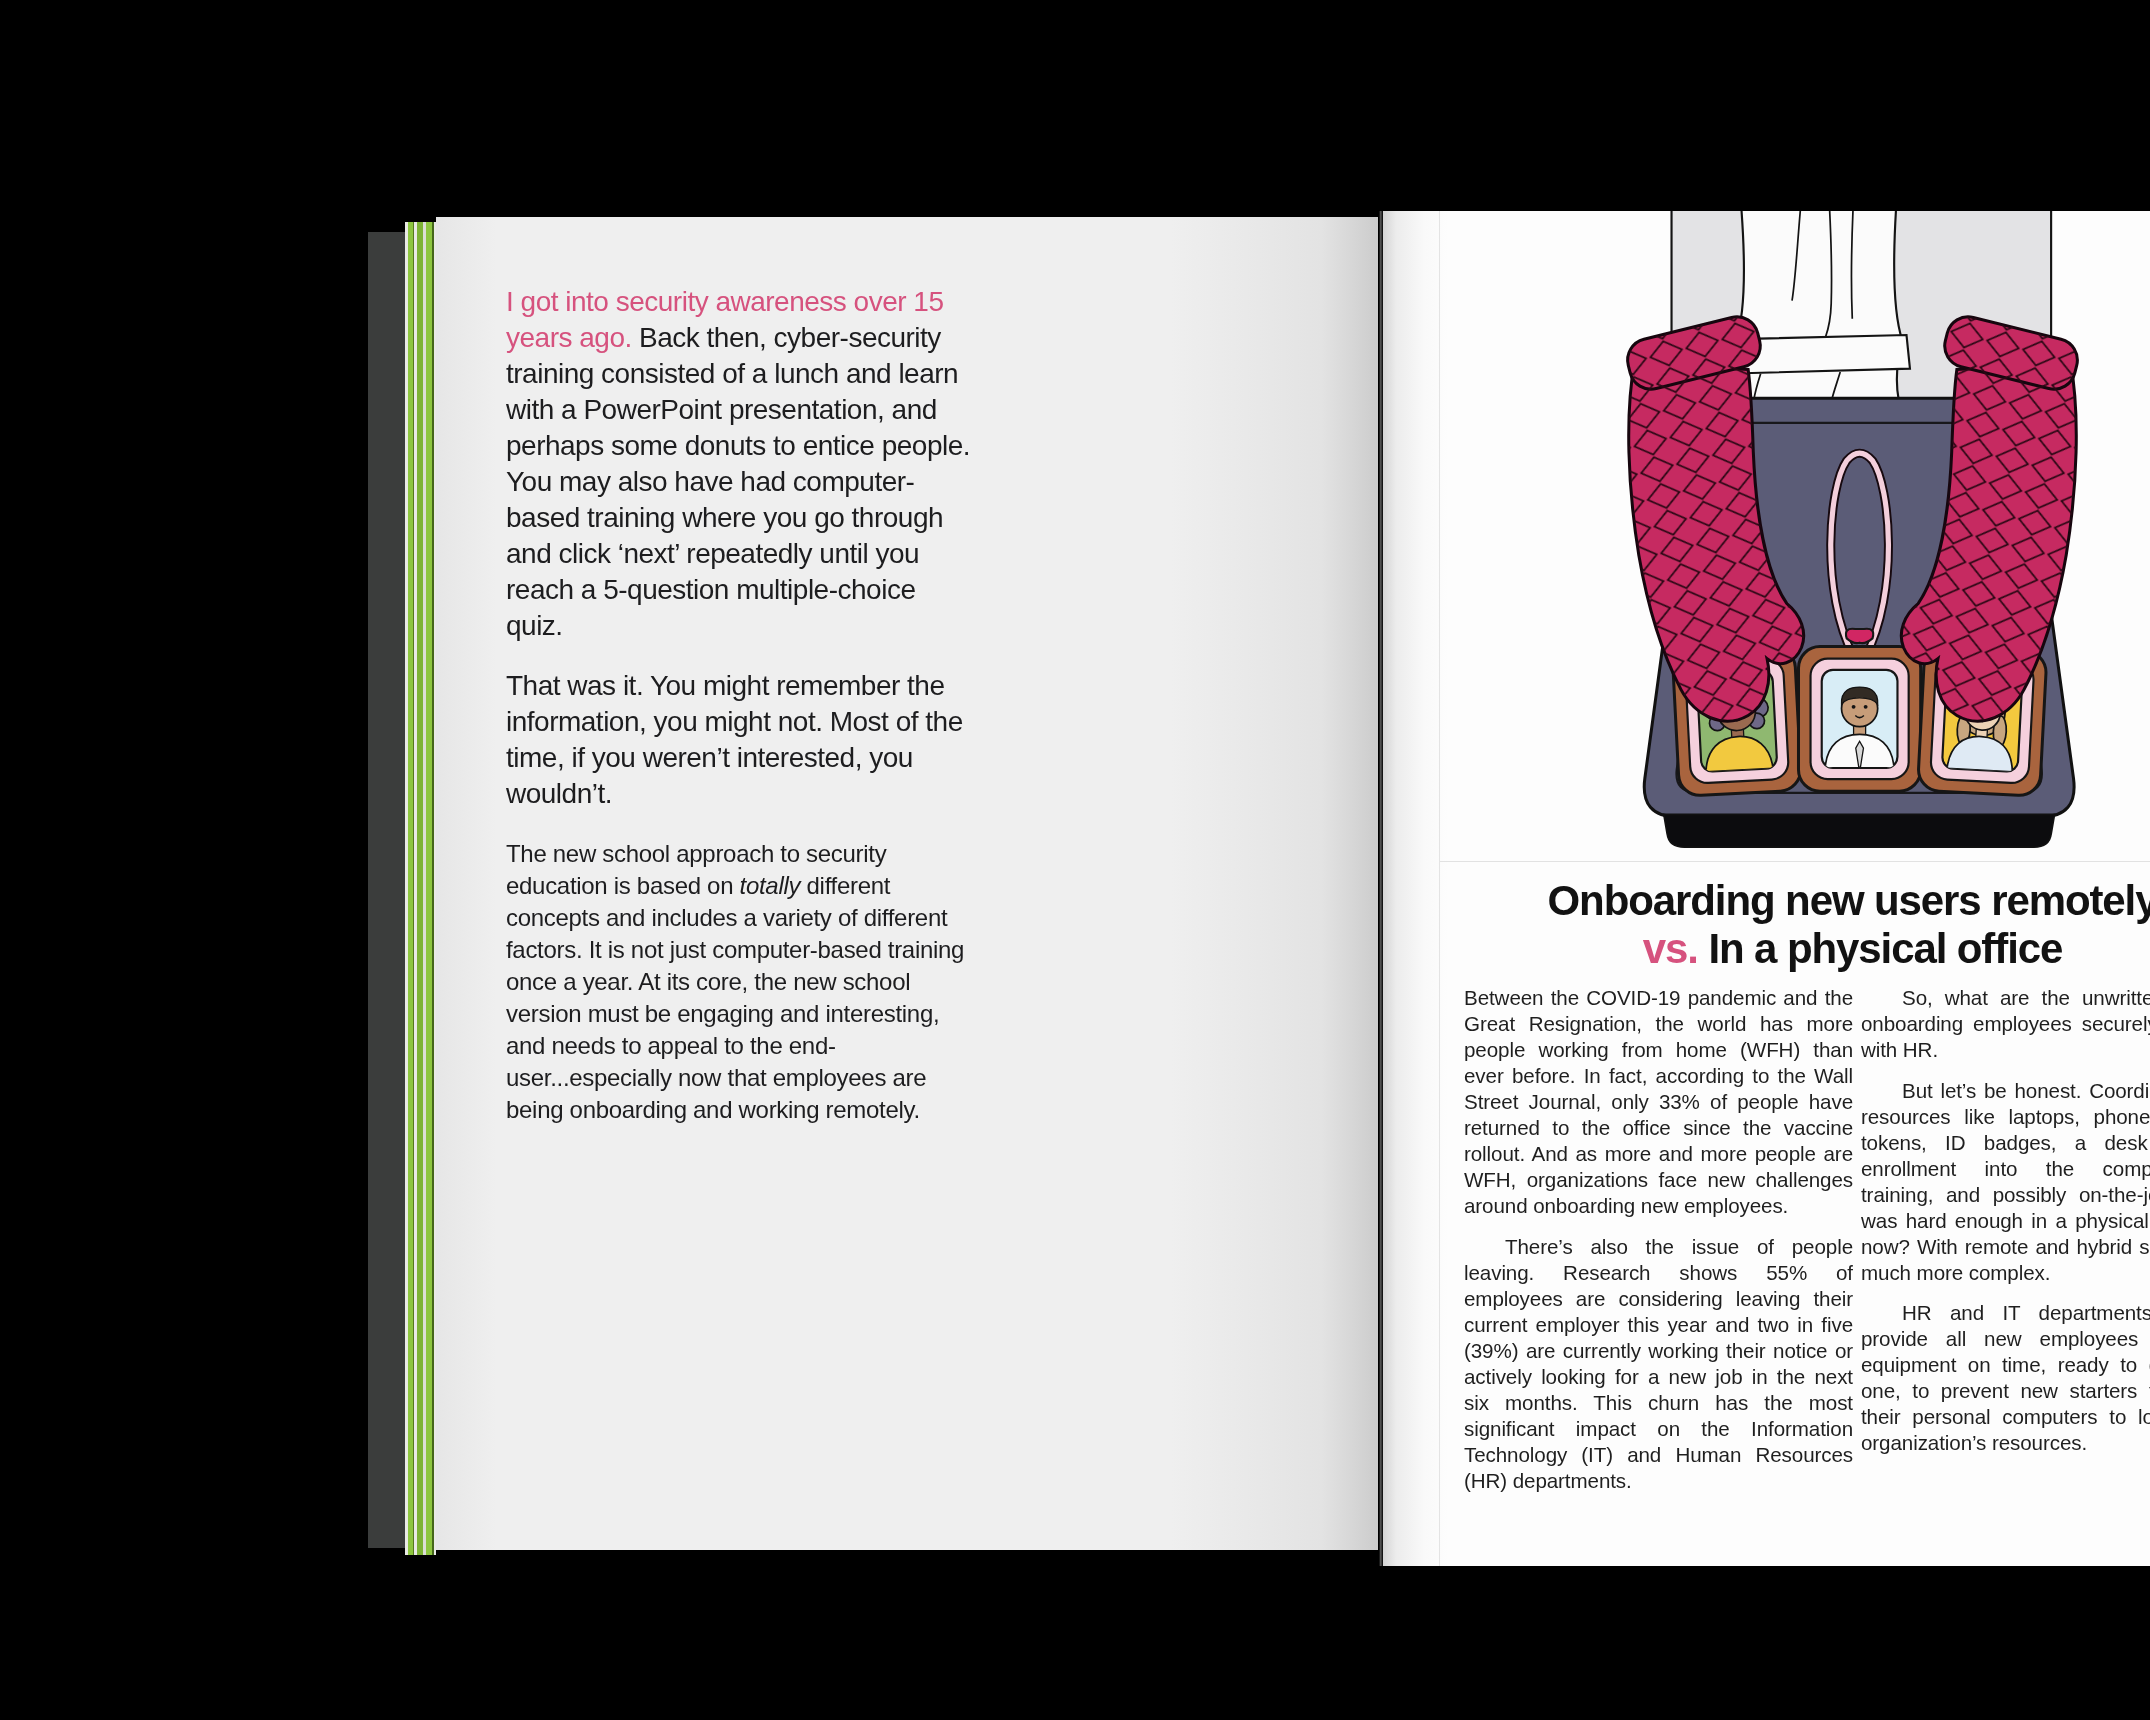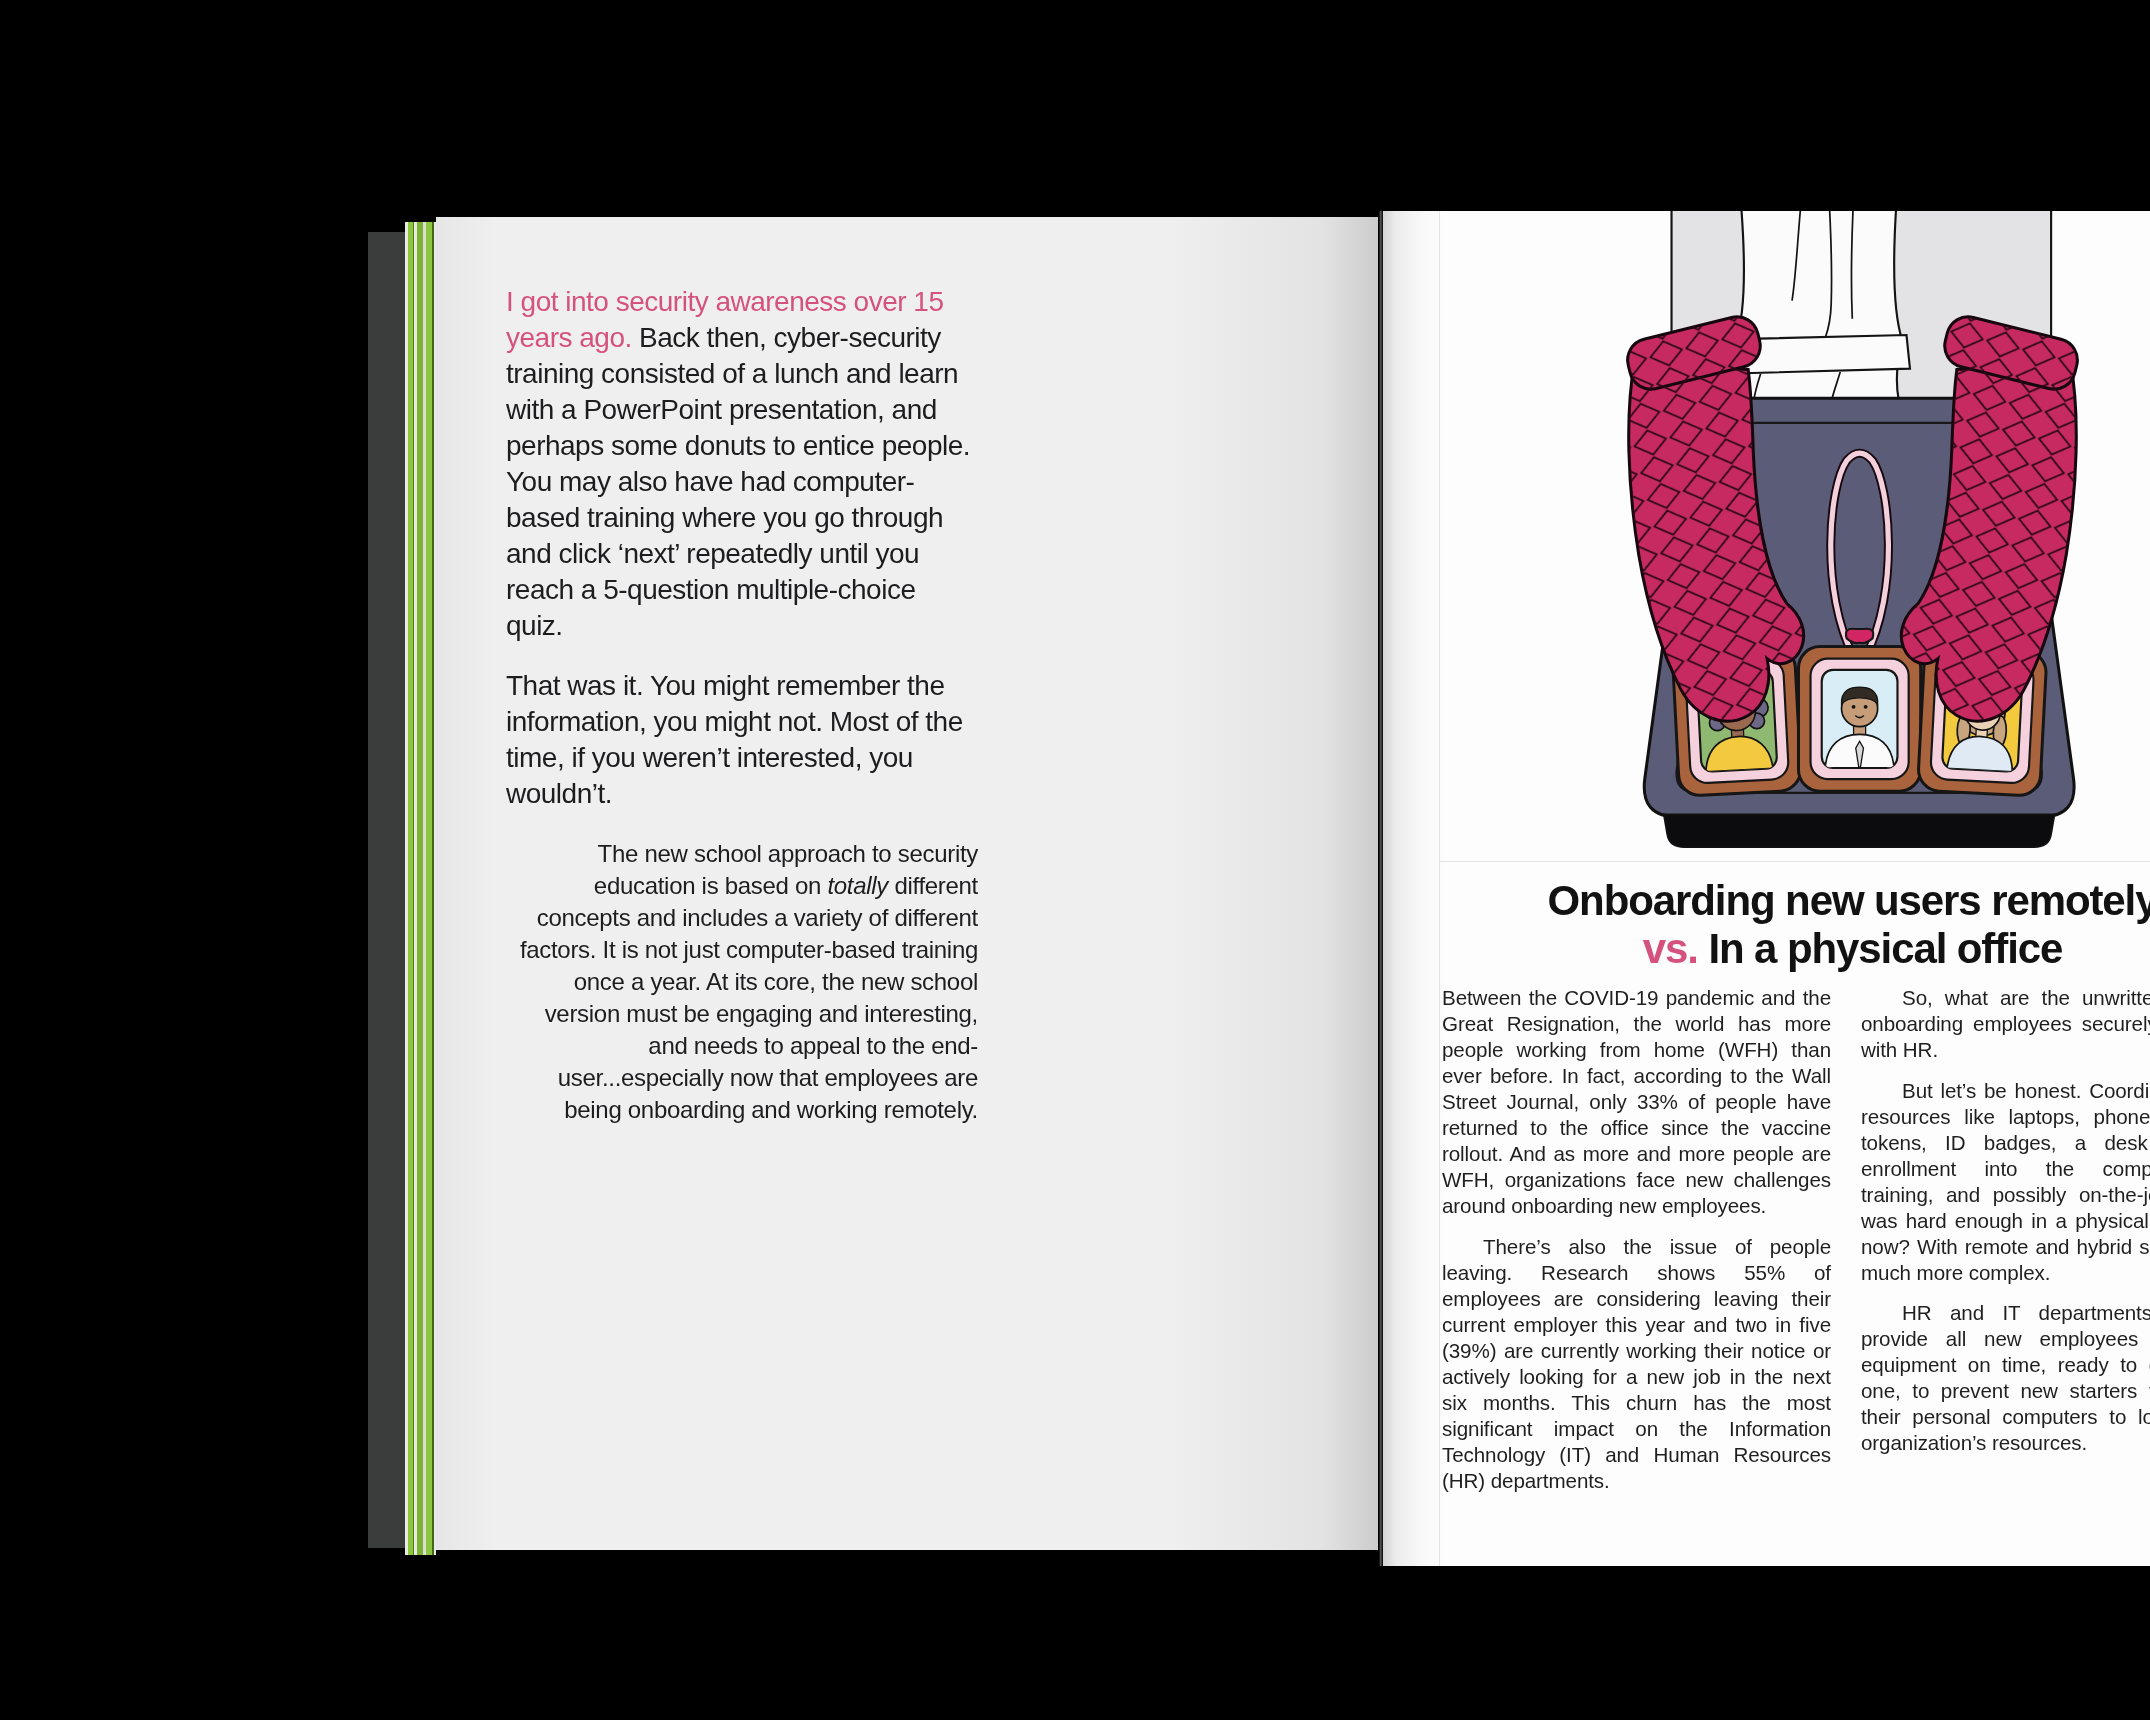--- a/index.html
+++ b/index.html
@@ -23,36 +23,36 @@
     background:linear-gradient(90deg,rgba(70,70,70,0),#565656 40%,#3e3e3e 60%,rgba(90,90,90,0));}
   #page-right{left:1383px;top:211px;width:951px;height:1355px;overflow:hidden;
     background:linear-gradient(90deg,#d4d4d4 0px,#ececec 13px,#f9f9f9 41px,#fdfdfd 65px,#fdfdfd 100%);}
 
   
   #left-text{left:62px;top:59px;width:488px;color:#1d1d1f;}
   #left-text p{margin:8px;}
   .lp-big{font-size:28px;line-height:36px;letter-spacing:-0.5px;}
   .lp-small{font-size:24px;line-height:32px;letter-spacing:-0.3px;}
   .mt56{margin-top:24px !important;}
-  .mt60{margin-top:26px !important;text-align:right;}
+  .mt60{margin-top:26px !important;}
   .pink{color:#d6527e;}
   .ital{font-style:italic;}
 
   
   .frame-line{top:0;width:1.3px;height:1355px;background:#e4e4e4;}
   #frame-left{left:56px;}
   #illustration-box{left:57px;top:0;width:825px;height:650px;border-bottom:1.3px solid #e2e2e2;overflow:hidden;}
 
   
   #chapter-heading{left:56px;top:666px;width:827px;text-align:center;color:#121212;
     font-weight:bold;font-size:42px;line-height:48px;letter-spacing:-1.1px;}
 
   
   .col{top:774px;width:389px;color:#1f1f1f;font-size:20.6px;line-height:26px;text-align:justify;letter-spacing:-0.1px;}
-  #col-1{left:59px;}
+  #col-1{left:81px;}
   #col-2{left:478px;}
   .col p{margin:0;}
   .col p.indent{text-indent:41px;margin-top:14.6px;}
   .col p.indent.first{margin-top:0;}
 </style>
 </head>
 <body>
 
 <div id="book-spread">
 

